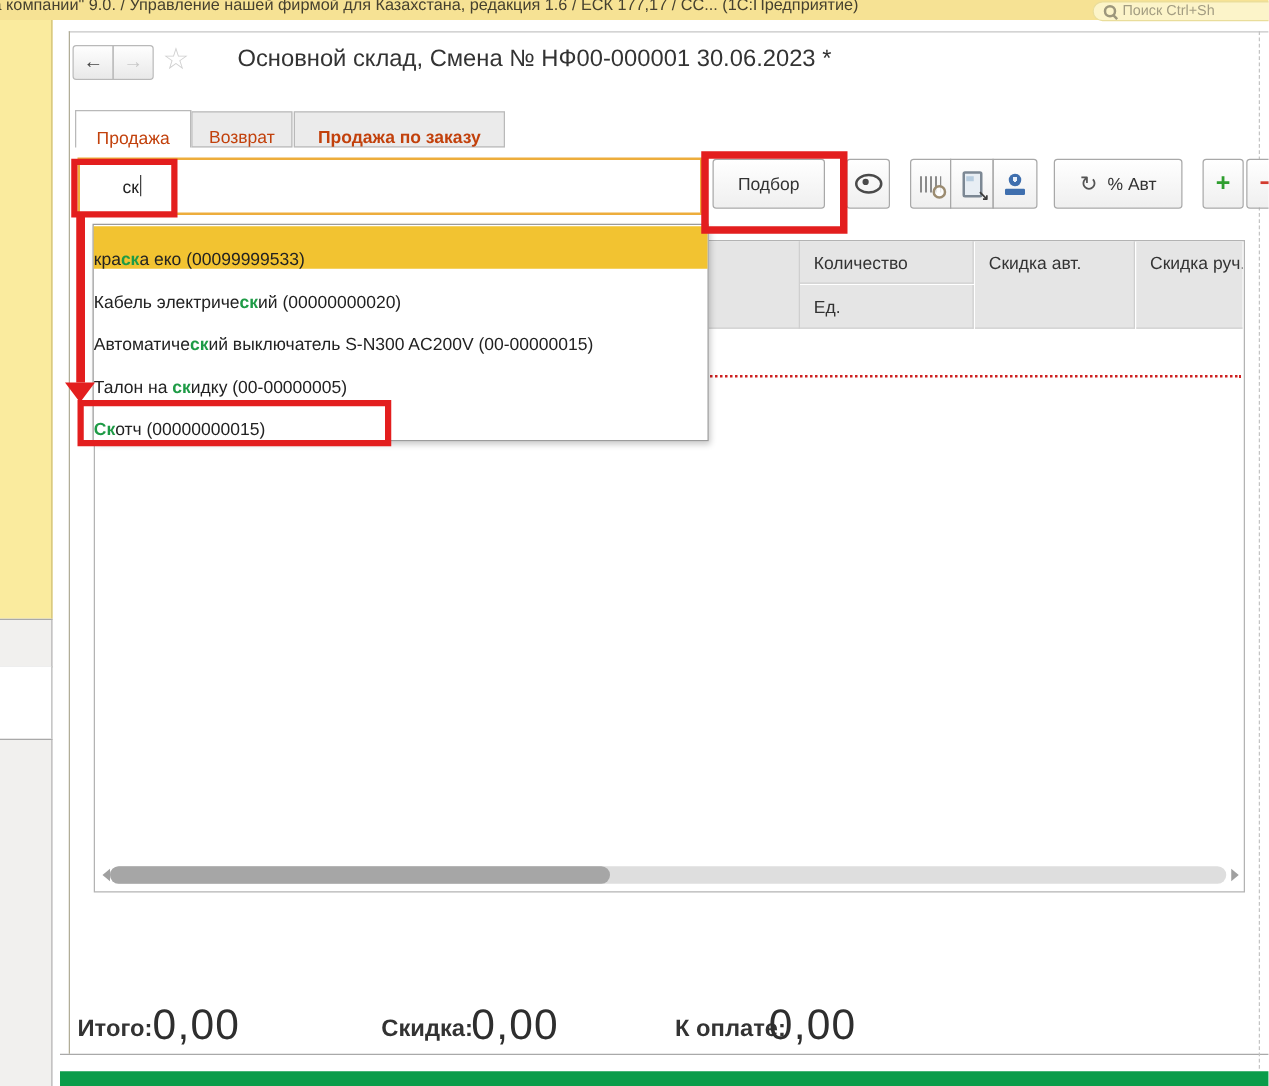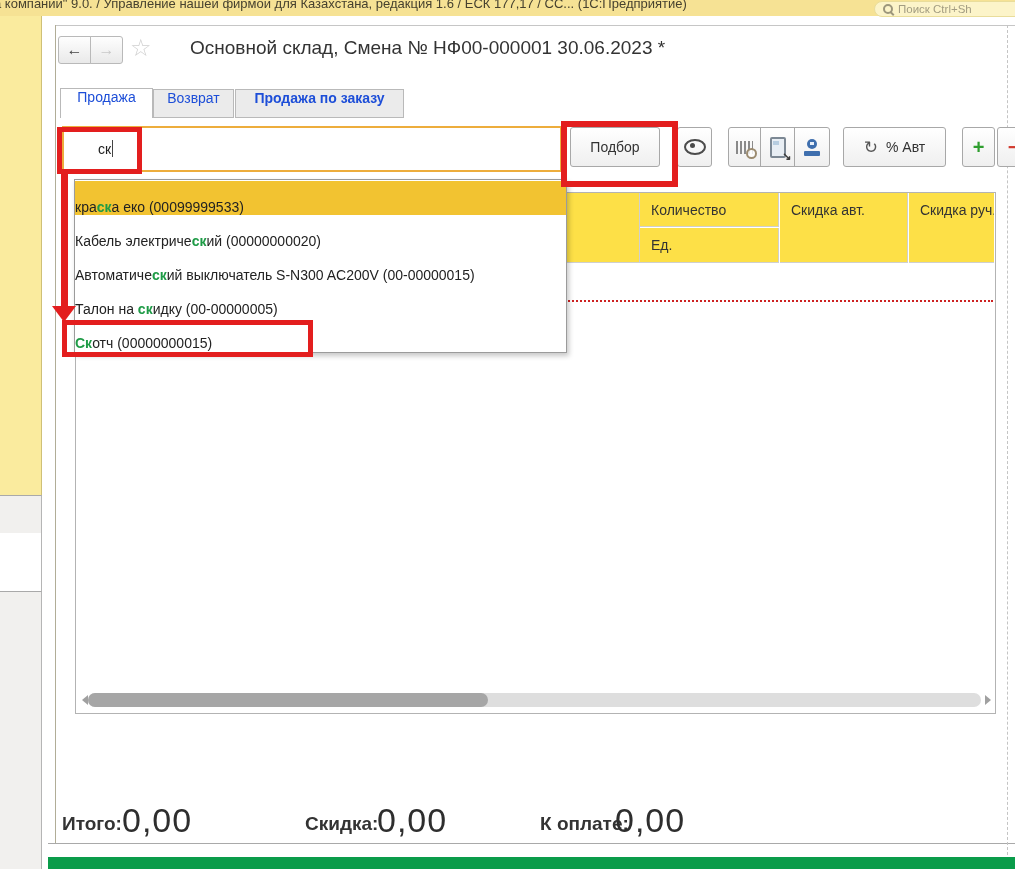--- a/index.html
+++ b/index.html
@@ -34,21 +34,21 @@
   
   .nav-btn{top:36px;height:28px;width:33px;background:linear-gradient(#fefefe,#e9e9e9);
            border:1px solid #b9b9b9;display:flex;align-items:center;justify-content:center;
            font-size:16px;box-sizing:border-box;}
   .nav-back{left:58px;border-radius:3px 0 0 3px;color:#444;}
   .nav-fwd{left:90px;border-radius:0 3px 3px 0;color:#c8c8c8;}
   .fav-star{left:130px;top:36px;font-size:24px;color:#d0d0d0;line-height:1;}
   .doc-title{left:170px;top:37px;font-size:19px;color:#333;white-space:nowrap;margin-left:20px;}
 
   
-  .tab{display:flex;align-items:flex-start;justify-content:center;font-size:14px;color:#1d4ed8;box-sizing:border-box;}
+  .tab{display:flex;align-items:flex-end;justify-content:center;font-size:14px;color:#c2410c;box-sizing:border-box;}
   .tab-active{left:60px;top:88px;width:93px;height:30px;background:#fff;border:1px solid #b9b9b9;border-bottom:none;z-index:2;}
   .tab-2{left:153px;top:89px;width:81px;height:29px;background:#ebebeb;border:1px solid #b9b9b9;}
   .tab-3{left:235px;top:89px;width:169px;height:29px;background:#ebebeb;border:1px solid #b9b9b9;font-weight:bold;}
 
   
   .prod-input{left:62px;top:126px;width:496px;height:42px;border:2px solid #edad3c;background:#fff;box-sizing:content-box;}
   .prod-input-text{position:absolute;left:34px;top:12px;font-size:14px;color:#222;}
   .caret{display:inline-block;width:1px;height:17px;background:#444;vertical-align:text-bottom;margin-left:1px;}
 
   
@@ -71,21 +71,21 @@
   .device{width:12px;height:17px;border:2px solid #7c8894;border-radius:2px;background:#e8eef4;position:relative;}
   .device::before{content:"";position:absolute;left:1.5px;top:2px;width:6px;height:4px;background:#b7cde0;}
   .device::after{content:"↘";position:absolute;right:-8px;bottom:-7px;font-size:11px;color:#3c3c3c;font-weight:bold;}
   .stamp{width:18px;height:17px;position:relative;}
   .stamp::before{content:"";position:absolute;left:4px;top:0;width:10px;height:10px;
                  background:radial-gradient(circle at 50% 45%, #e8f0fa 0 2px, #3f6fae 2px);border-radius:50%;}
   .stamp::after{content:"";position:absolute;left:1px;bottom:0;width:16px;height:5px;background:#3f6fae;border-radius:1px;}
 
   
   .tbl-outline{left:75px;top:192px;width:919px;height:520px;border:1px solid #b3b3b3;background:#fff;}
-  .hcell{background:#fde047;box-sizing:border-box;font-size:14px;color:#333;display:flex;
+  .hcell{background:#e5e5e5;box-sizing:border-box;font-size:14px;color:#333;display:flex;
          padding-left:11px;border-right:1px solid #cfcfcf;border-bottom:1px solid #cfcfcf;overflow:hidden;white-space:nowrap;}
   .hc-empty{left:76px;top:193px;width:564px;height:70px;}
   .hc-qty{left:640px;top:193px;width:139px;height:34px;align-items:center;}
   .hc-unit{left:640px;top:228px;width:139px;height:35px;align-items:center;}
   .hc-dauto{left:780px;top:193px;width:128px;height:70px;align-items:flex-start;padding-top:9px;}
   .hc-dman{left:909px;top:193px;width:85px;height:70px;align-items:flex-start;padding-top:9px;border-right:none;}
   .current-row-line{left:77px;top:300px;width:916px;height:0;border-top:2px dotted #cd2121;}
   .sb-track{left:88px;top:693px;width:893px;height:14px;background:#dedede;border-radius:7px;}
   .sb-thumb{left:88px;top:693px;width:400px;height:14px;background:#a6a6a6;border-radius:7px;}
   .sb-arrow-left{left:77px;top:695px;width:0;height:0;border:5px solid transparent;border-right:6px solid #a0a0a0;}

